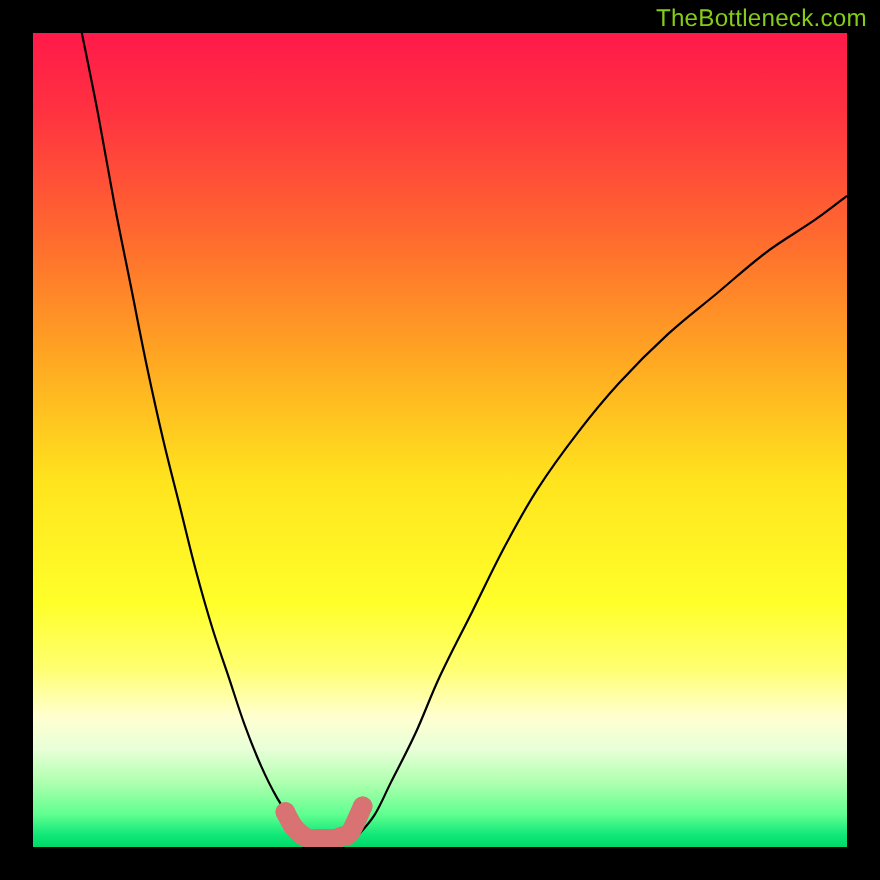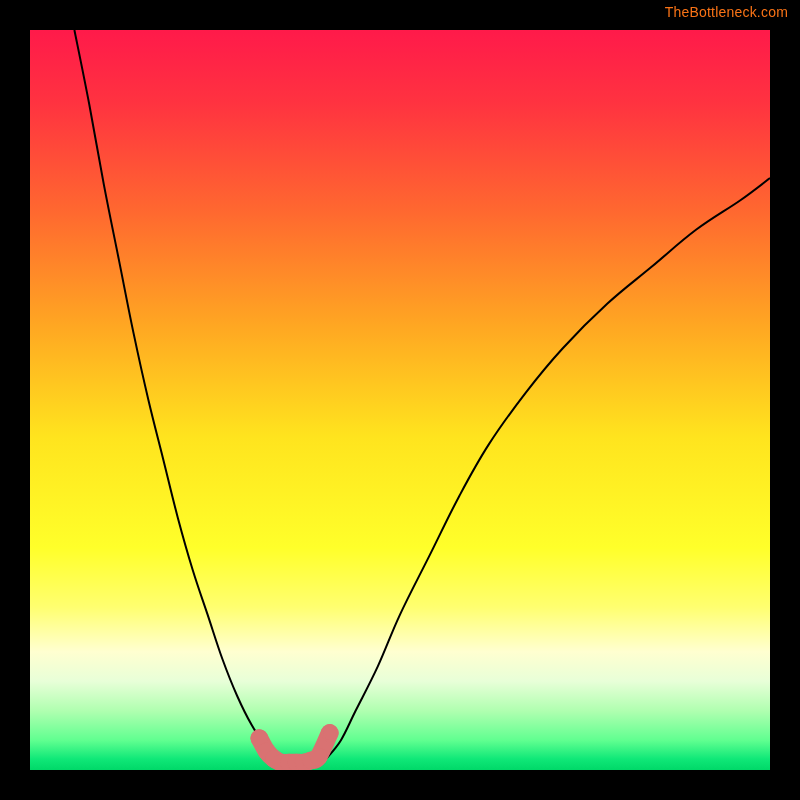--- a/index.html
+++ b/index.html
@@ -39,22 +39,22 @@
     left: 0;
     top: 0;
     width: 740px;
     height: 740px;
     pointer-events: none;
   }
   .watermark {
     position: absolute;
     top: 4px;
     right: 12px;
-    color: #f97316;
-    font-size: 14px;
+    color: #84cc16;
+    font-size: 22px;
     font-weight: 500;
     letter-spacing: 0.2px;
     user-select: none;
   }
 </style>
 </head>
 <body>
 
 <div class="frame">
 

